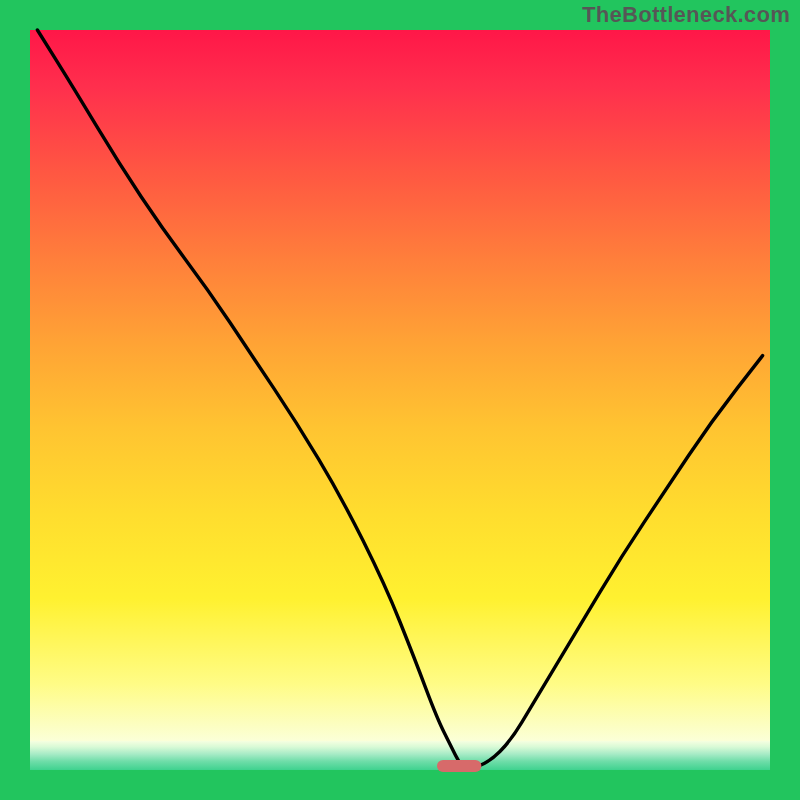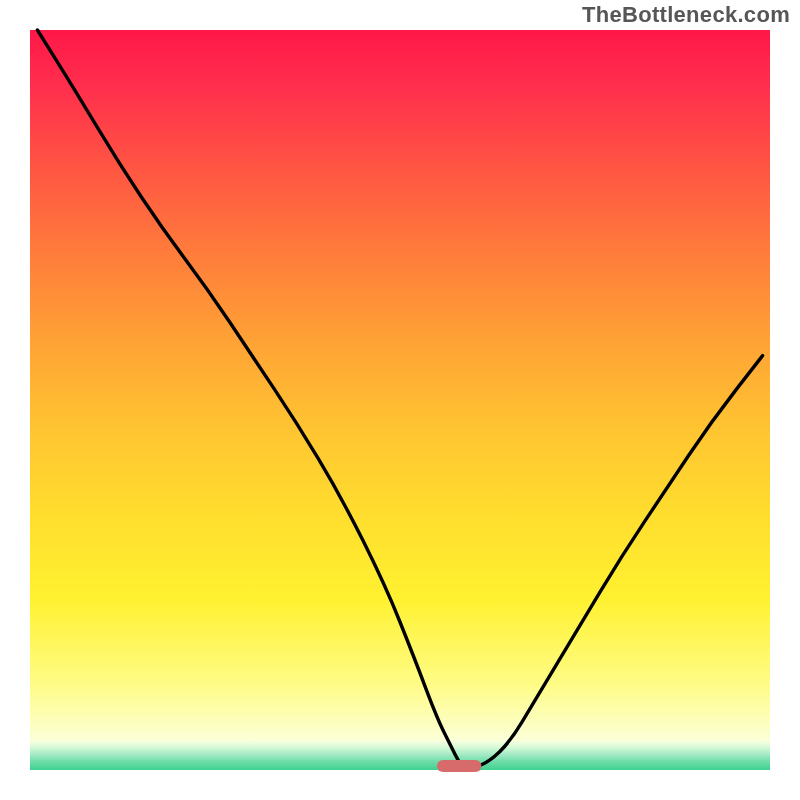--- a/index.html
+++ b/index.html
@@ -9,21 +9,21 @@
     height: 800px;
     background: #000000;
     overflow: hidden;
     font-family: Arial, Helvetica, sans-serif;
   }
 
   .outer {
     position: relative;
     width: 800px;
     height: 800px;
-    background: #ffffff;
+    background: #22c55e;
   }
 
   .attribution {
     position: absolute;
     top: 2px;
     right: 10px;
     color: #565656;
     font-size: 22px;
     font-weight: 600;
     z-index: 10;

